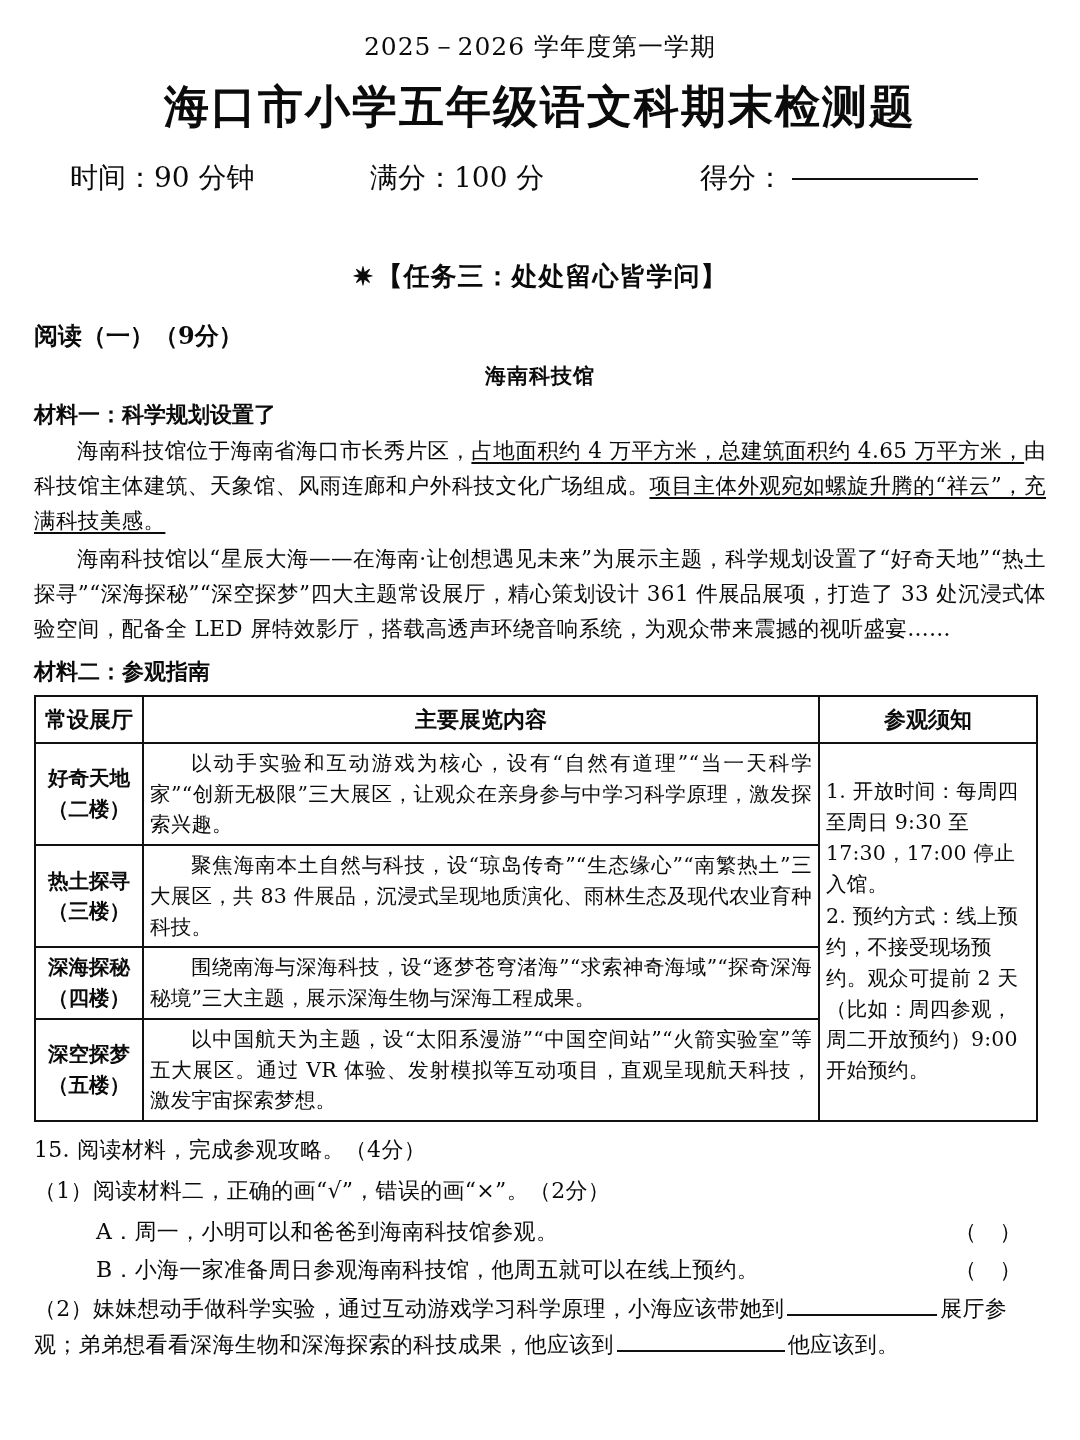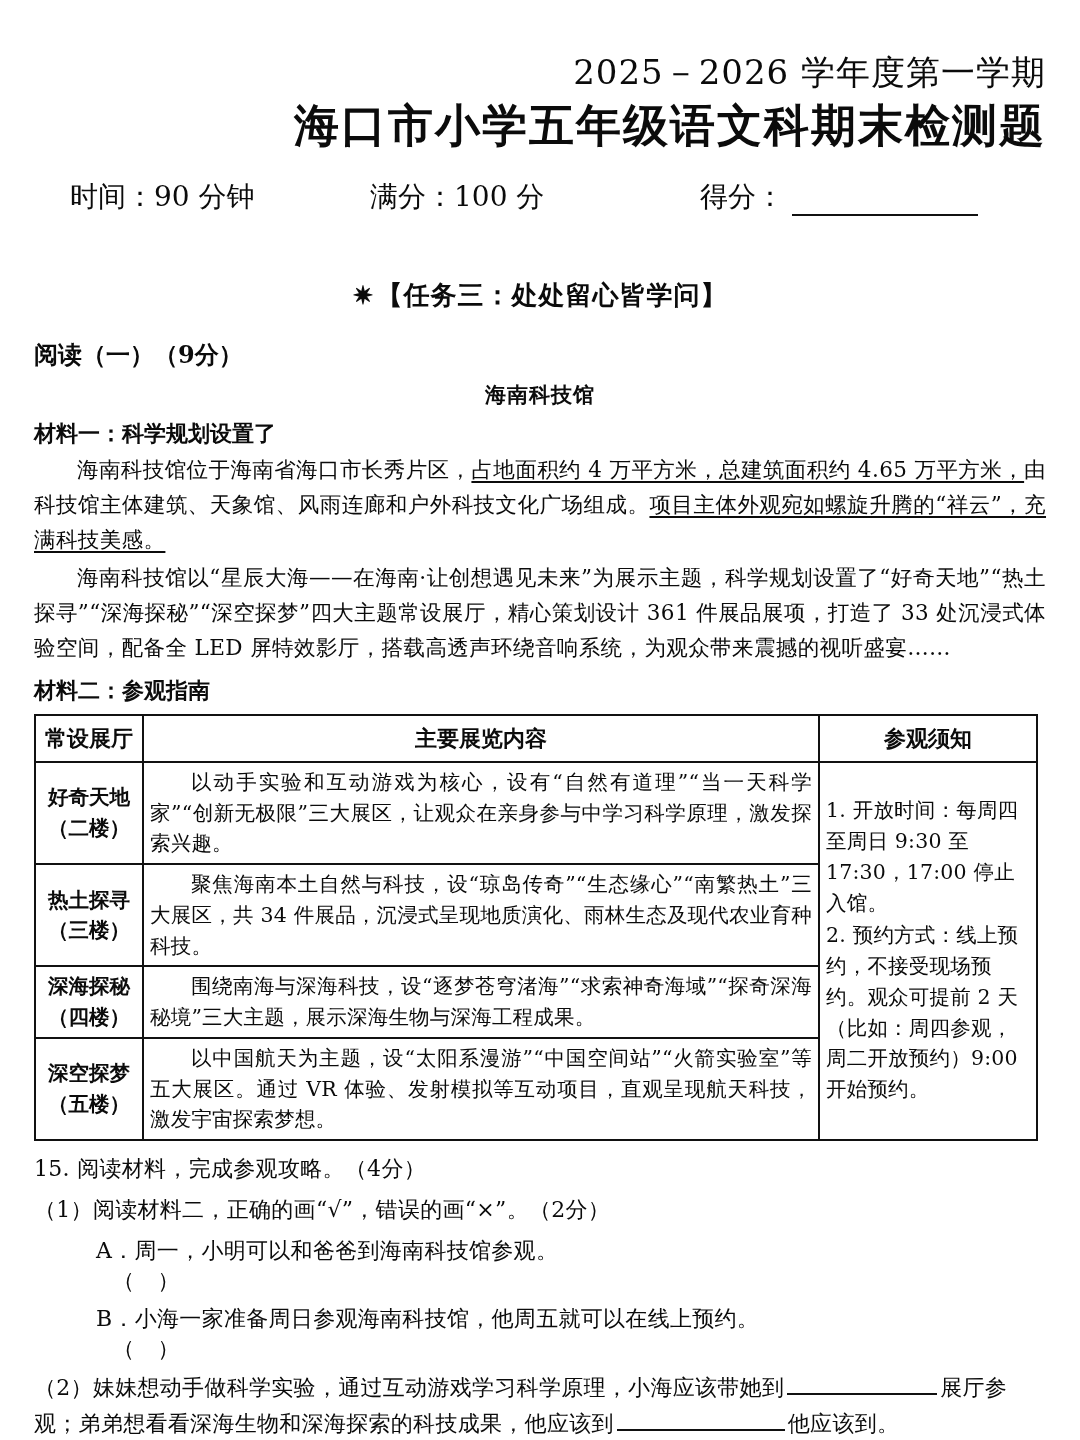--- a/index.html
+++ b/index.html
@@ -17,44 +17,45 @@
   }
   .page {
     width: 1080px;
     height: 1440px;
     padding: 0 34px;
     box-sizing: border-box;
     position: relative;
   }
   
   .school-year {
-    text-align: right;
-    font-size: 34px;
+    text-align: center;
+    font-size: 25px;
     letter-spacing: 1px;
-    margin-top: 50px;
+    margin-top: 30px;
     font-family: "DejaVu Serif", "Liberation Serif", serif;
   }
   .main-title {
-    text-align: right;
+    text-align: center;
     font-size: 45px;
     font-weight: bold;
     letter-spacing: 2px;
+    margin-top: 14px;
     font-family: Liberation Serif, serif;
   }
   .meta-row {
     display: flex;
     align-items: baseline;
     margin-top: 22px;
     font-size: 28px;
     padding: 0 4px;
     margin-left: 32px;
   }
   .meta-time { width: 300px; }
   .meta-score { width: 330px; }
-  .meta-got { flex: 1; display: flex; align-items: flex-end; }
+  .meta-got { flex: 1; display: flex; align-items: center; }
   .blank-line {
     display: inline-block;
     border-bottom: 2px solid #111;
     height: 1px;
     width: 186px;
     margin-left: 8px;
   }
   
   .task-banner {
     text-align: center;
@@ -151,21 +152,20 @@
     margin-top: 6px;
     letter-spacing: 0.3px;
   }
   .opt-row {
     display: flex;
     align-items: baseline;
     font-size: 22px;
     margin-top: 8px;
     padding-left: 62px;
     letter-spacing: 0.3px;
-    flex-direction: column;
   }
   .opt-text { flex: 1; }
   .paren {
     width: 108px;
     text-align: center;
     letter-spacing: 8px;
   }
   .fill {
     display: inline-block;
     border-bottom: 2px solid #111;
@@ -229,21 +229,21 @@
       <tr>
         <td class="hall">好奇天地<br>（二楼）</td>
         <td class="content">以动手实验和互动游戏为核心，设有“自然有道理”“当一天科学家”“创新无极限”三大展区，让观众在亲身参与中学习科学原理，激发探索兴趣。</td>
         <td class="notice" rowspan="4">
           <div class="notice-item">1. 开放时间：每周四至周日 9:30 至 17:30，17:00 停止入馆。</div>
           <div class="notice-item">2. 预约方式：线上预约，不接受现场预约。观众可提前 2 天（比如：周四参观，周二开放预约）9:00 开始预约。</div>
         </td>
       </tr>
       <tr>
         <td class="hall">热土探寻<br>（三楼）</td>
-        <td class="content">聚焦海南本土自然与科技，设“琼岛传奇”“生态缘心”“南繁热土”三大展区，共 34 件展品，沉浸式呈现地质演化、雨林生态及现代农业育种科技。</td>
+        <td class="content">聚焦海南本土自然与科技，设“琼岛传奇”“生态缘心”“南繁热土”三大展区，共 83 件展品，沉浸式呈现地质演化、雨林生态及现代农业育种科技。</td>
       </tr>
       <tr>
         <td class="hall">深海探秘<br>（四楼）</td>
         <td class="content">围绕南海与深海科技，设“逐梦苍穹渚海”“求索神奇海域”“探奇深海秘境”三大主题，展示深海生物与深海工程成果。</td>
       </tr>
       <tr>
         <td class="hall">深空探梦<br>（五楼）</td>
         <td class="content">以中国航天为主题，设“太阳系漫游”“中国空间站”“火箭实验室”等五大展区。通过 VR 体验、发射模拟等互动项目，直观呈现航天科技，激发宇宙探索梦想。</td>
       </tr>
     </tbody>

